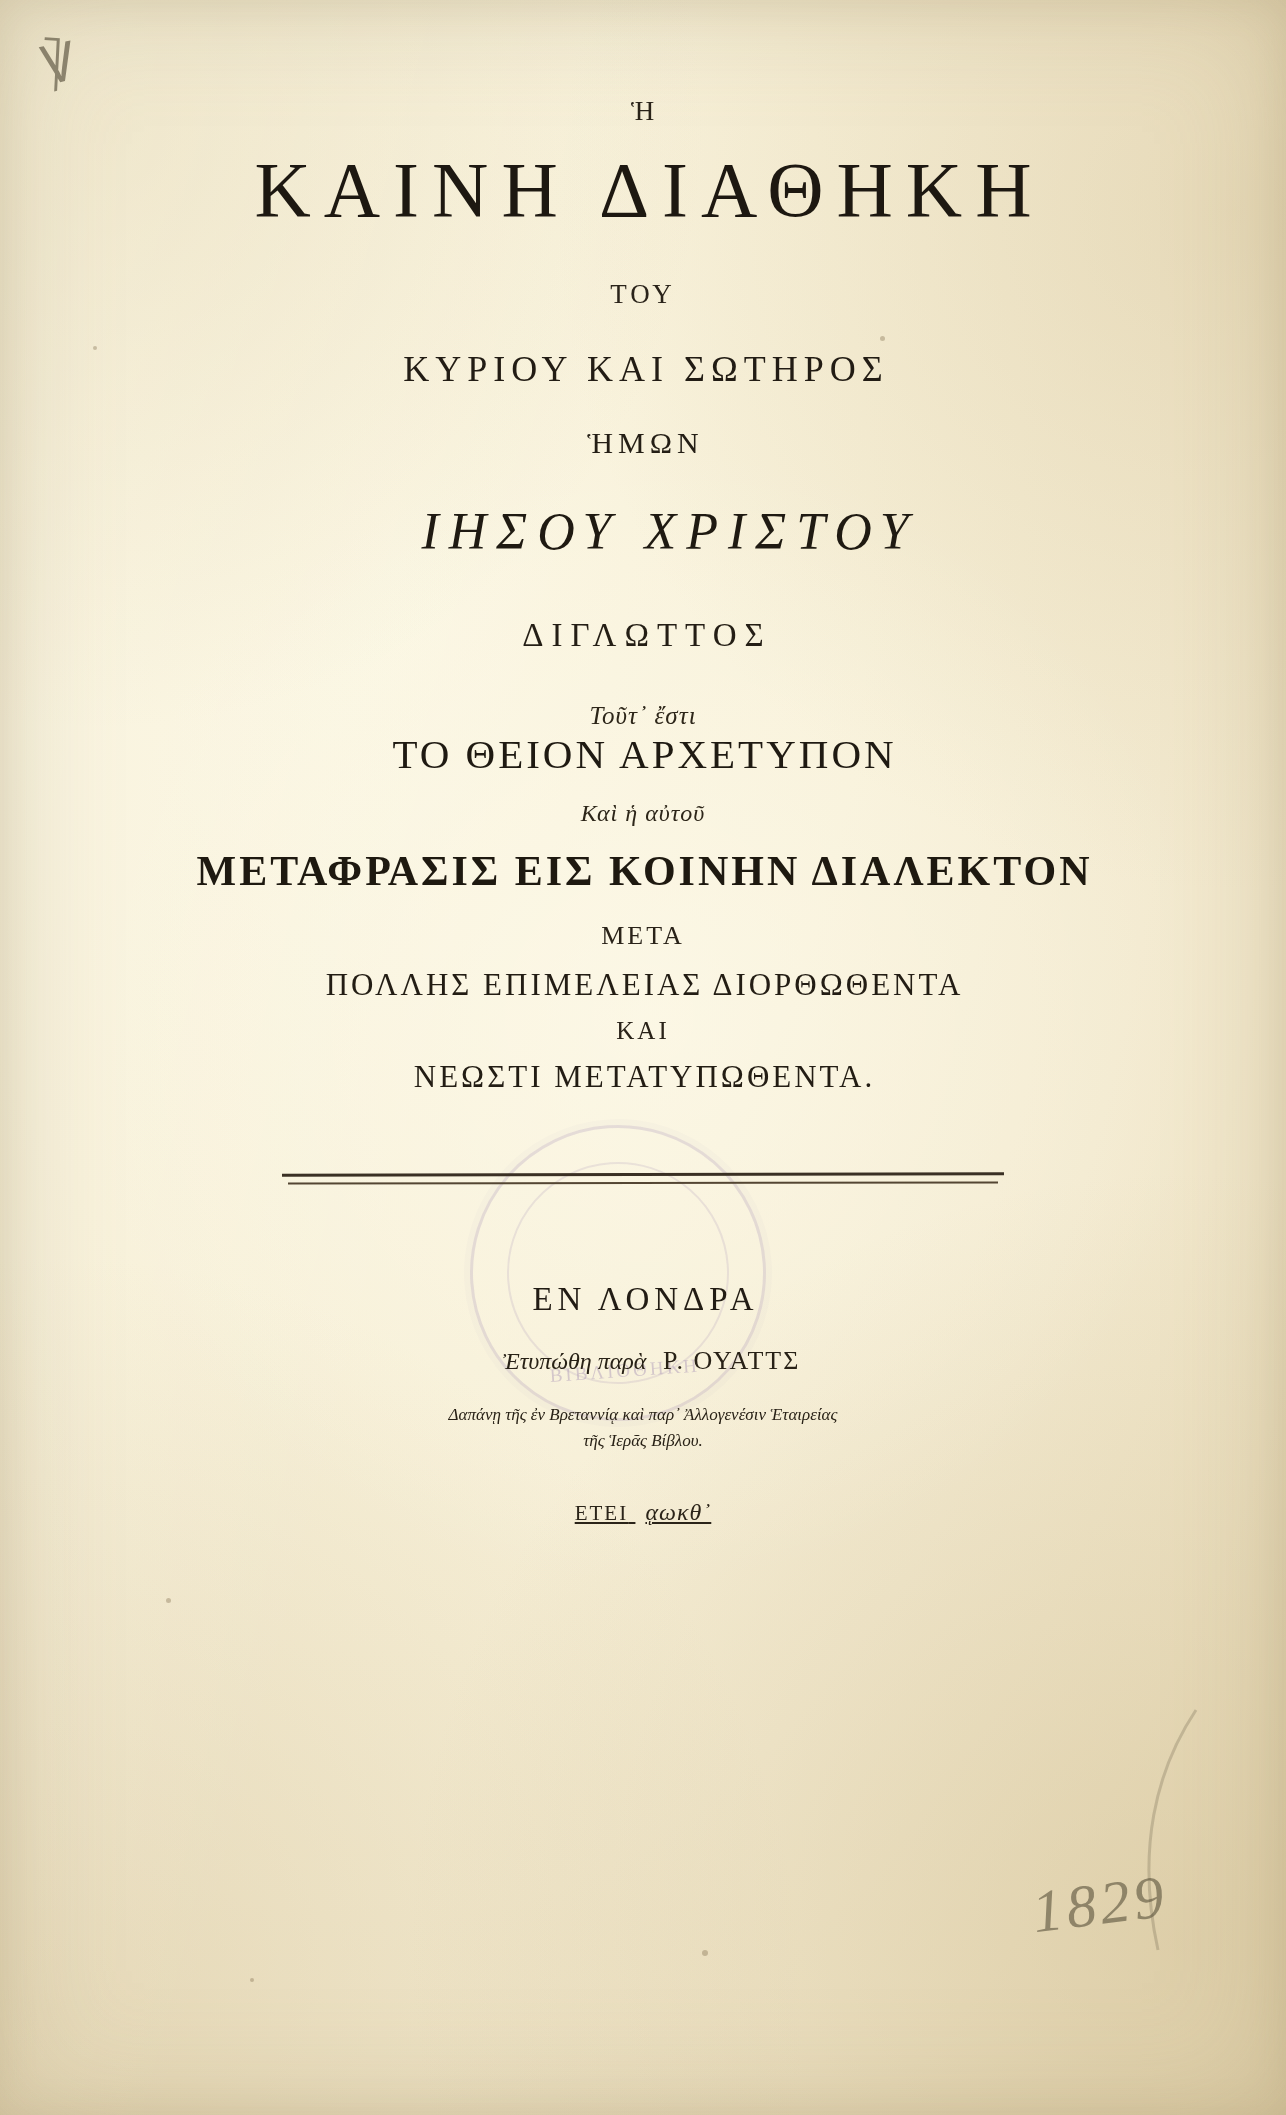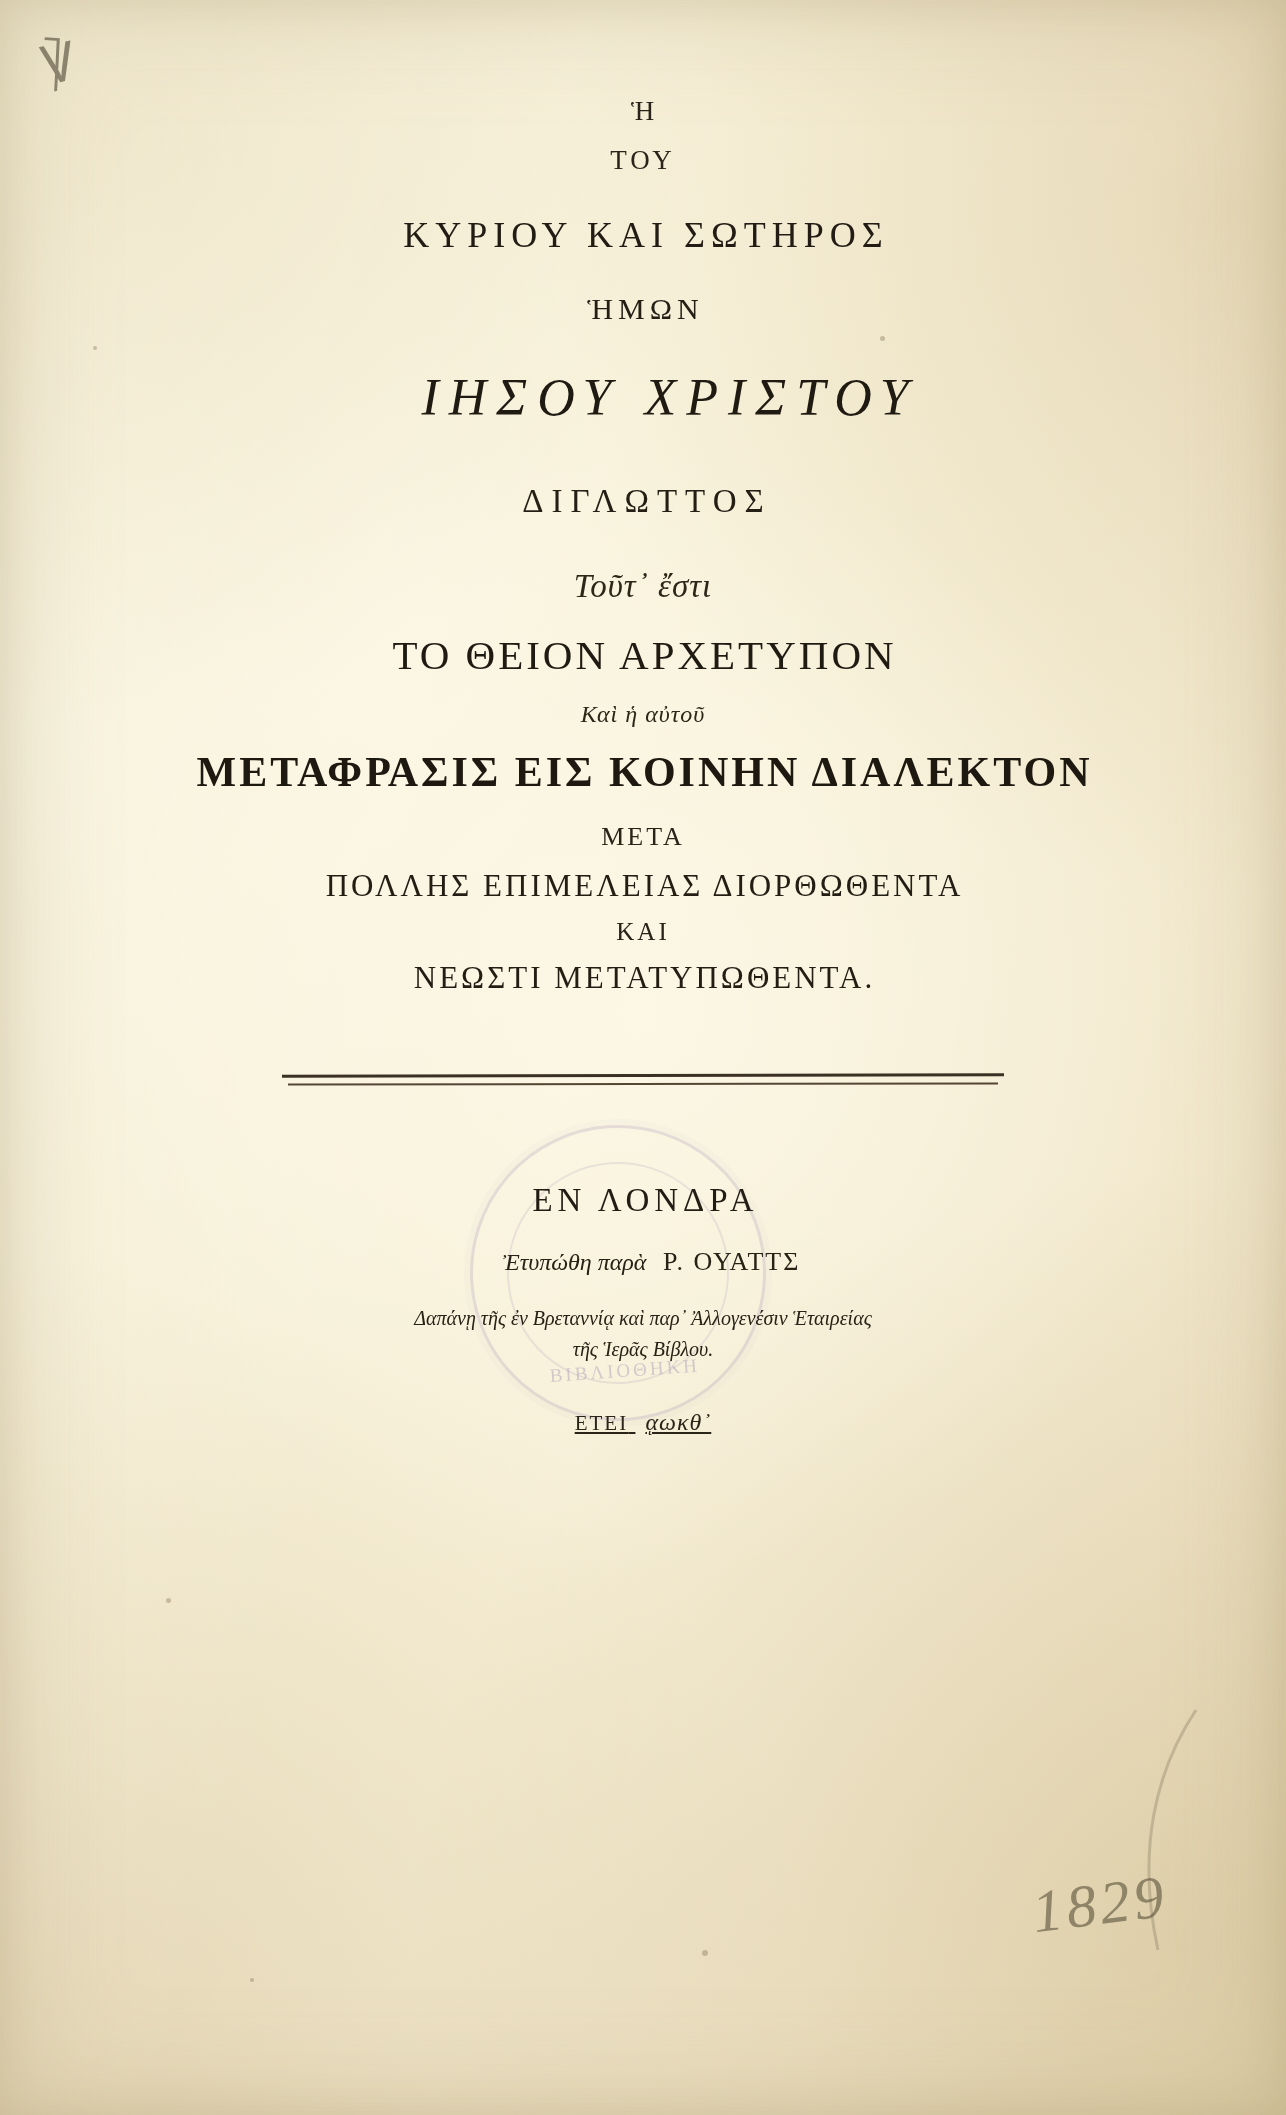--- a/index.html
+++ b/index.html
@@ -97,25 +97,24 @@
     padding-left: 44px;
   }
   .l-diglottos {
     font-size: 33px;
     letter-spacing: 8px;
     color: #241e15;
     margin-bottom: 48px;
     text-indent: 8px;
   }
   .l-touest {
-    font-size: 33px;
+    font-size: 25px;
     font-style: italic;
     letter-spacing: 1px;
     color: #2d2619;
-    margin-bottom: 26px;
   }
   .l-archetypon {
     font-size: 41px;
     letter-spacing: 3px;
     color: #1f1a12;
     margin-bottom: 22px;
     text-indent: 3px;
   }
   .l-kaiautou {
     font-size: 24px;
@@ -198,21 +197,21 @@
     font-size: 26px;
     color: #282116;
     margin-bottom: 26px;
     padding-left: 17px;
   }
   .l-printed .ital {
     font-style: italic;
     font-size: 24px;
   }
   .l-expense {
-    font-size: 20px;
+    font-size: 17px;
     font-style: italic;
     color: #282116;
     line-height: 1.55;
     margin-bottom: 8px;
   }
   .l-expense .l2 {
     display: block;
   }
   .l-year {
     margin-top: 44px;
@@ -324,20 +323,21 @@
   <div class="hand-mark">℣</div>
   <div class="hand-year">1829</div>
 
   <svg class="pen-curve" viewBox="0 0 120 280">
     <path d="M100 10 C 60 70, 40 150, 62 250" fill="none" stroke="rgba(92,84,62,0.55)" stroke-width="3"></path>
   </svg>
 
   <div class="content">
 
     <div class="l-article">Ἡ</div>
+    <div class="l-title">ΚΑΙΝΗ ΔΙΑΘΗΚΗ</div>
     <div class="l-tou">ΤΟΥ</div>
     <div class="l-kyriou">ΚΥΡΙΟΥ ΚΑΙ ΣΩΤΗΡΟΣ</div>
     <div class="l-hmon">ἩΜΩΝ</div>
     <div class="l-iesou">ΙΗΣΟΥ ΧΡΙΣΤΟΥ</div>
     <div class="l-diglottos">ΔΙΓΛΩΤΤΟΣ</div>
     <div class="l-touest">Τοῦτ᾽ ἔστι</div>
     <div class="l-archetypon">ΤΟ ΘΕΙΟΝ ΑΡΧΕΤΥΠΟΝ</div>
     <div class="l-kaiautou">Καὶ ἡ αὐτοῦ</div>
     <div class="l-metaphrasis">ΜΕΤΑΦΡΑΣΙΣ ΕΙΣ ΚΟΙΝΗΝ ΔΙΑΛΕΚΤΟΝ</div>
     <div class="l-meta">ΜΕΤΑ</div>

